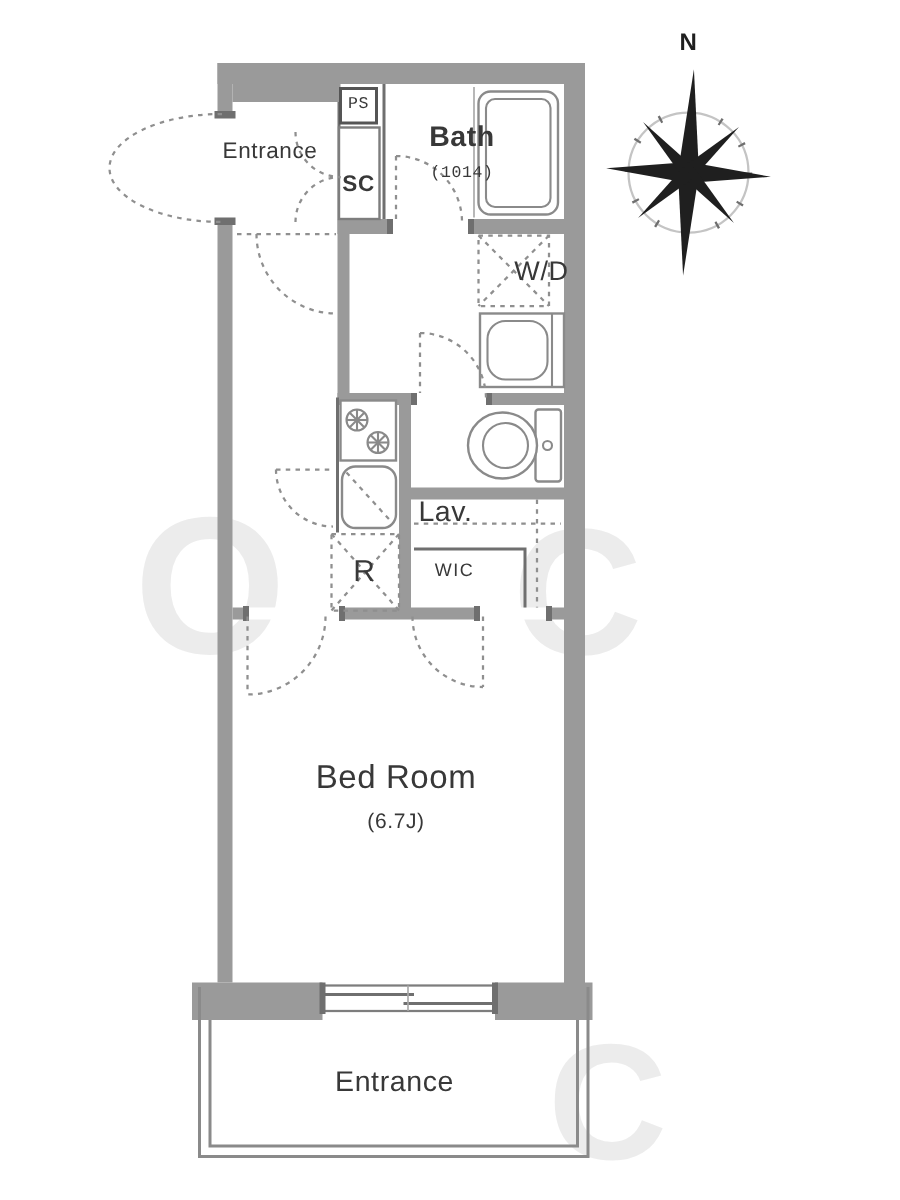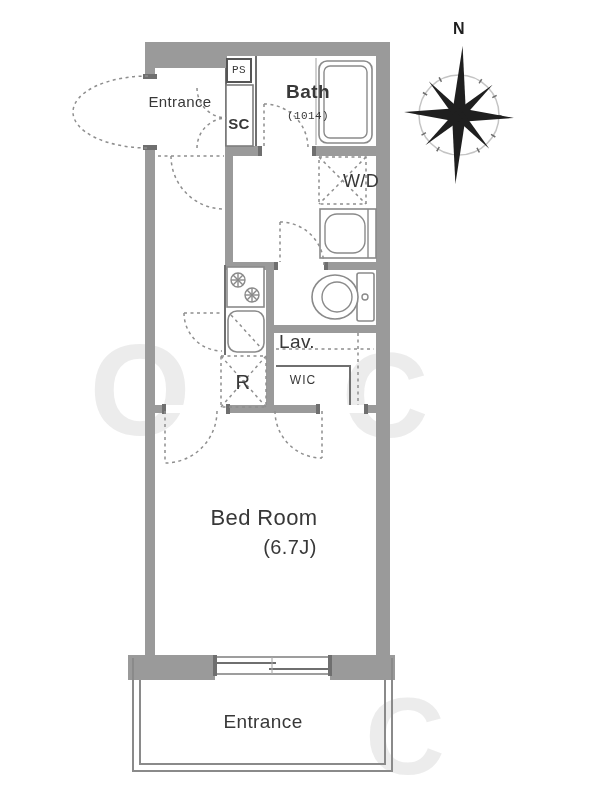--- a/index.html
+++ b/index.html
@@ -198,16 +198,16 @@
   <div class="lbl" style="left:180px;top:101px;font-size:15px;">Entrance</div>
   <div class="lbl" style="left:239px;top:70px;font-size:11px;font-family:Liberation Mono, monospace;">PS</div>
   <div class="lbl" style="left:239px;top:123px;font-size:15px;font-weight:bold;">SC</div>
   <div class="lbl" style="left:308px;top:92px;font-size:19px;font-weight:bold;">Bath</div>
   <div class="lbl" style="left:308px;top:116px;font-size:11px;font-family:Liberation Mono, monospace;">(1014)</div>
   <div class="lbl" style="left:361px;top:181px;font-size:18px;">W/D</div>
   <div class="lbl" style="left:297px;top:294px;font-size:19px;margin-top:48px;">Lav.</div>
   <div class="lbl" style="left:243px;top:382px;font-size:20px;">R</div>
   <div class="lbl" style="left:303px;top:380px;font-size:12px;letter-spacing:1px;">WIC</div>
   <div class="lbl" style="left:264px;top:518px;font-size:22px;">Bed Room</div>
-  <div class="lbl" style="left:264px;top:547px;font-size:20px;margin-left:26px;">(6.7J)</div>
+  <div class="lbl" style="left:264px;top:547px;font-size:14px;">(6.7J)</div>
   <div class="lbl" style="left:263px;top:722px;font-size:19px;">Entrance</div>
   <div class="lbl" style="left:459px;top:29px;font-size:16px;font-weight:bold;color:#1f1f1f;">N</div>
 </div>
 
 </body></html>

